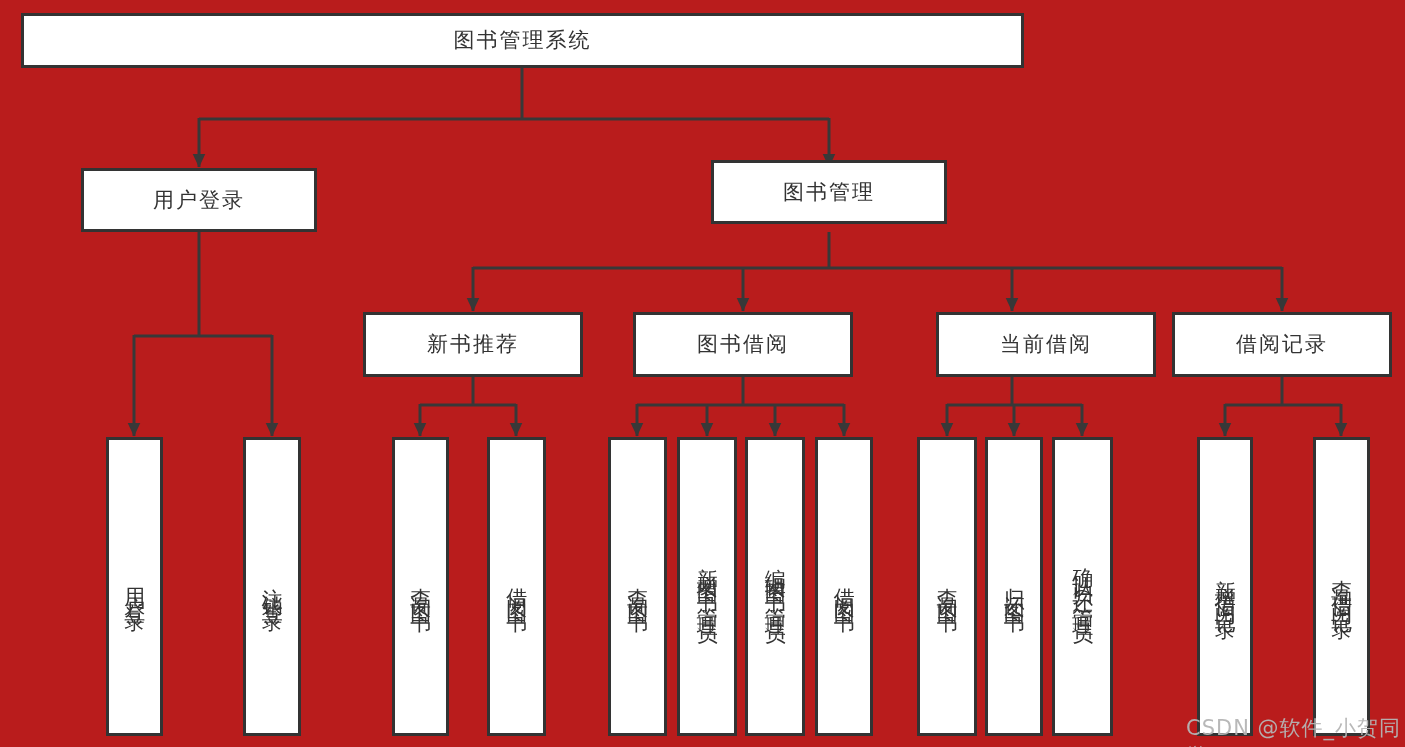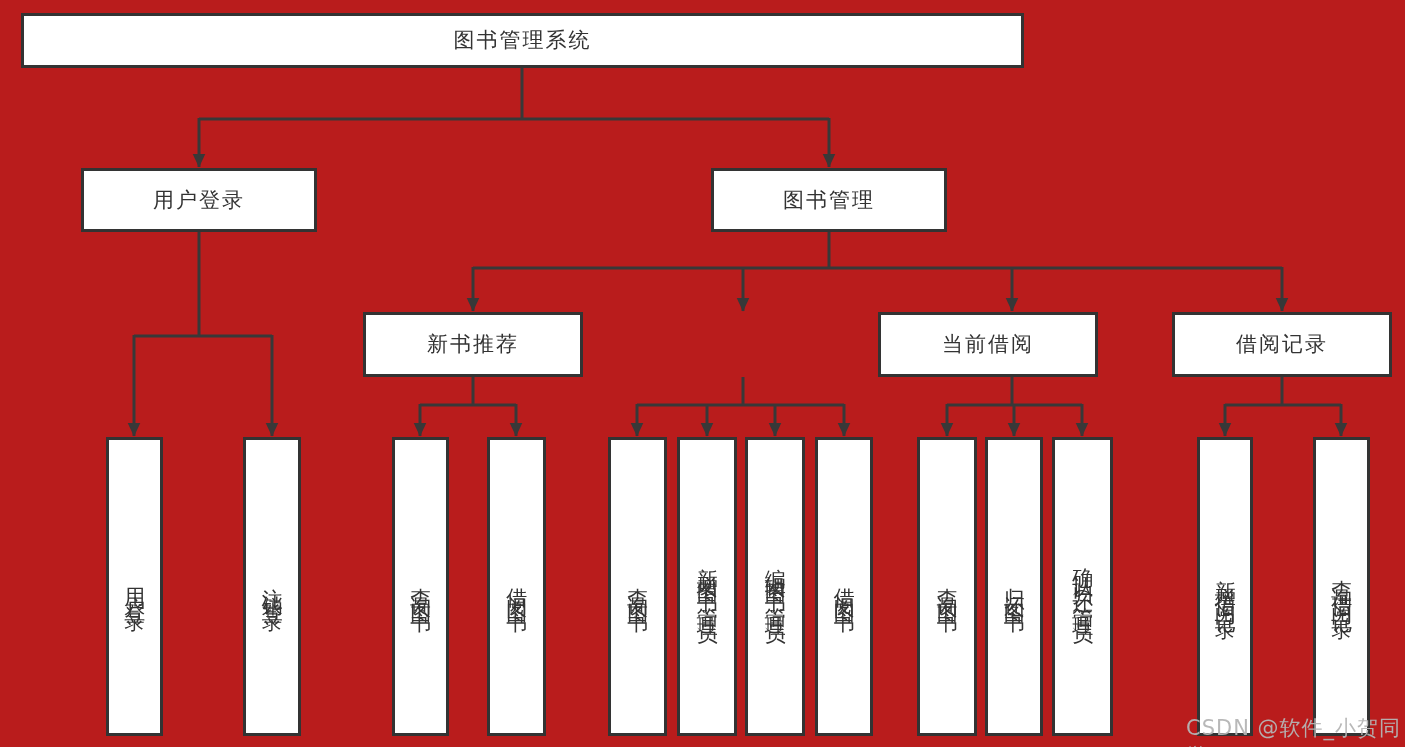--- a/index.html
+++ b/index.html
@@ -82,24 +82,25 @@
 
       <path d="M1282,377 V405 M1225,405 H1341"></path>
       <line x1="1225" y1="404" x2="1225" y2="436" marker-end="url(#arw)"></line>
       <line x1="1341" y1="404" x2="1341" y2="436" marker-end="url(#arw)"></line>
     </g>
   </svg>
 
   <div class="box h" style="left:21px;top:13px;width:1003px;height:55px;">图书管理系统</div>
 
   <div class="box h" style="left:81px;top:168px;width:236px;height:64px;">用户登录</div>
-  <div class="box h" style="left:711px;top:168px;width:236px;height:64px;">图书管理</div>
+  <div class="box h" style="left:711px;top:160px;width:236px;height:64px;">图书管理</div>
 
   <div class="box h" style="left:363px;top:312px;width:220px;height:65px;text-align:right;">新书推荐</div>
-  <div class="box h" style="left:878px;top:312px;width:220px;height:65px;">当前借阅</div>
+  <div class="box h" style="left:633px;top:312px;width:220px;height:65px;">图书借阅</div>
+  <div class="box h" style="left:936px;top:312px;width:220px;height:65px;">当前借阅</div>
   <div class="box h" style="left:1172px;top:312px;width:220px;height:65px;">借阅记录</div>
 
   <div class="box v" style="left:106px;top:437px;width:57px;height:299px;">用户登录</div>
   <div class="box v" style="left:243px;top:437px;width:58px;height:299px;">注销登录</div>
 
   <div class="box v" style="left:392px;top:437px;width:57px;height:299px;">查询图书</div>
   <div class="box v" style="left:487px;top:437px;width:59px;height:299px;">借阅图书</div>
 
   <div class="box v" style="left:608px;top:437px;width:59px;height:299px;">查询图书</div>
   <div class="box v" style="left:677px;top:437px;width:60px;height:299px;">新增图书（管理员）</div>

